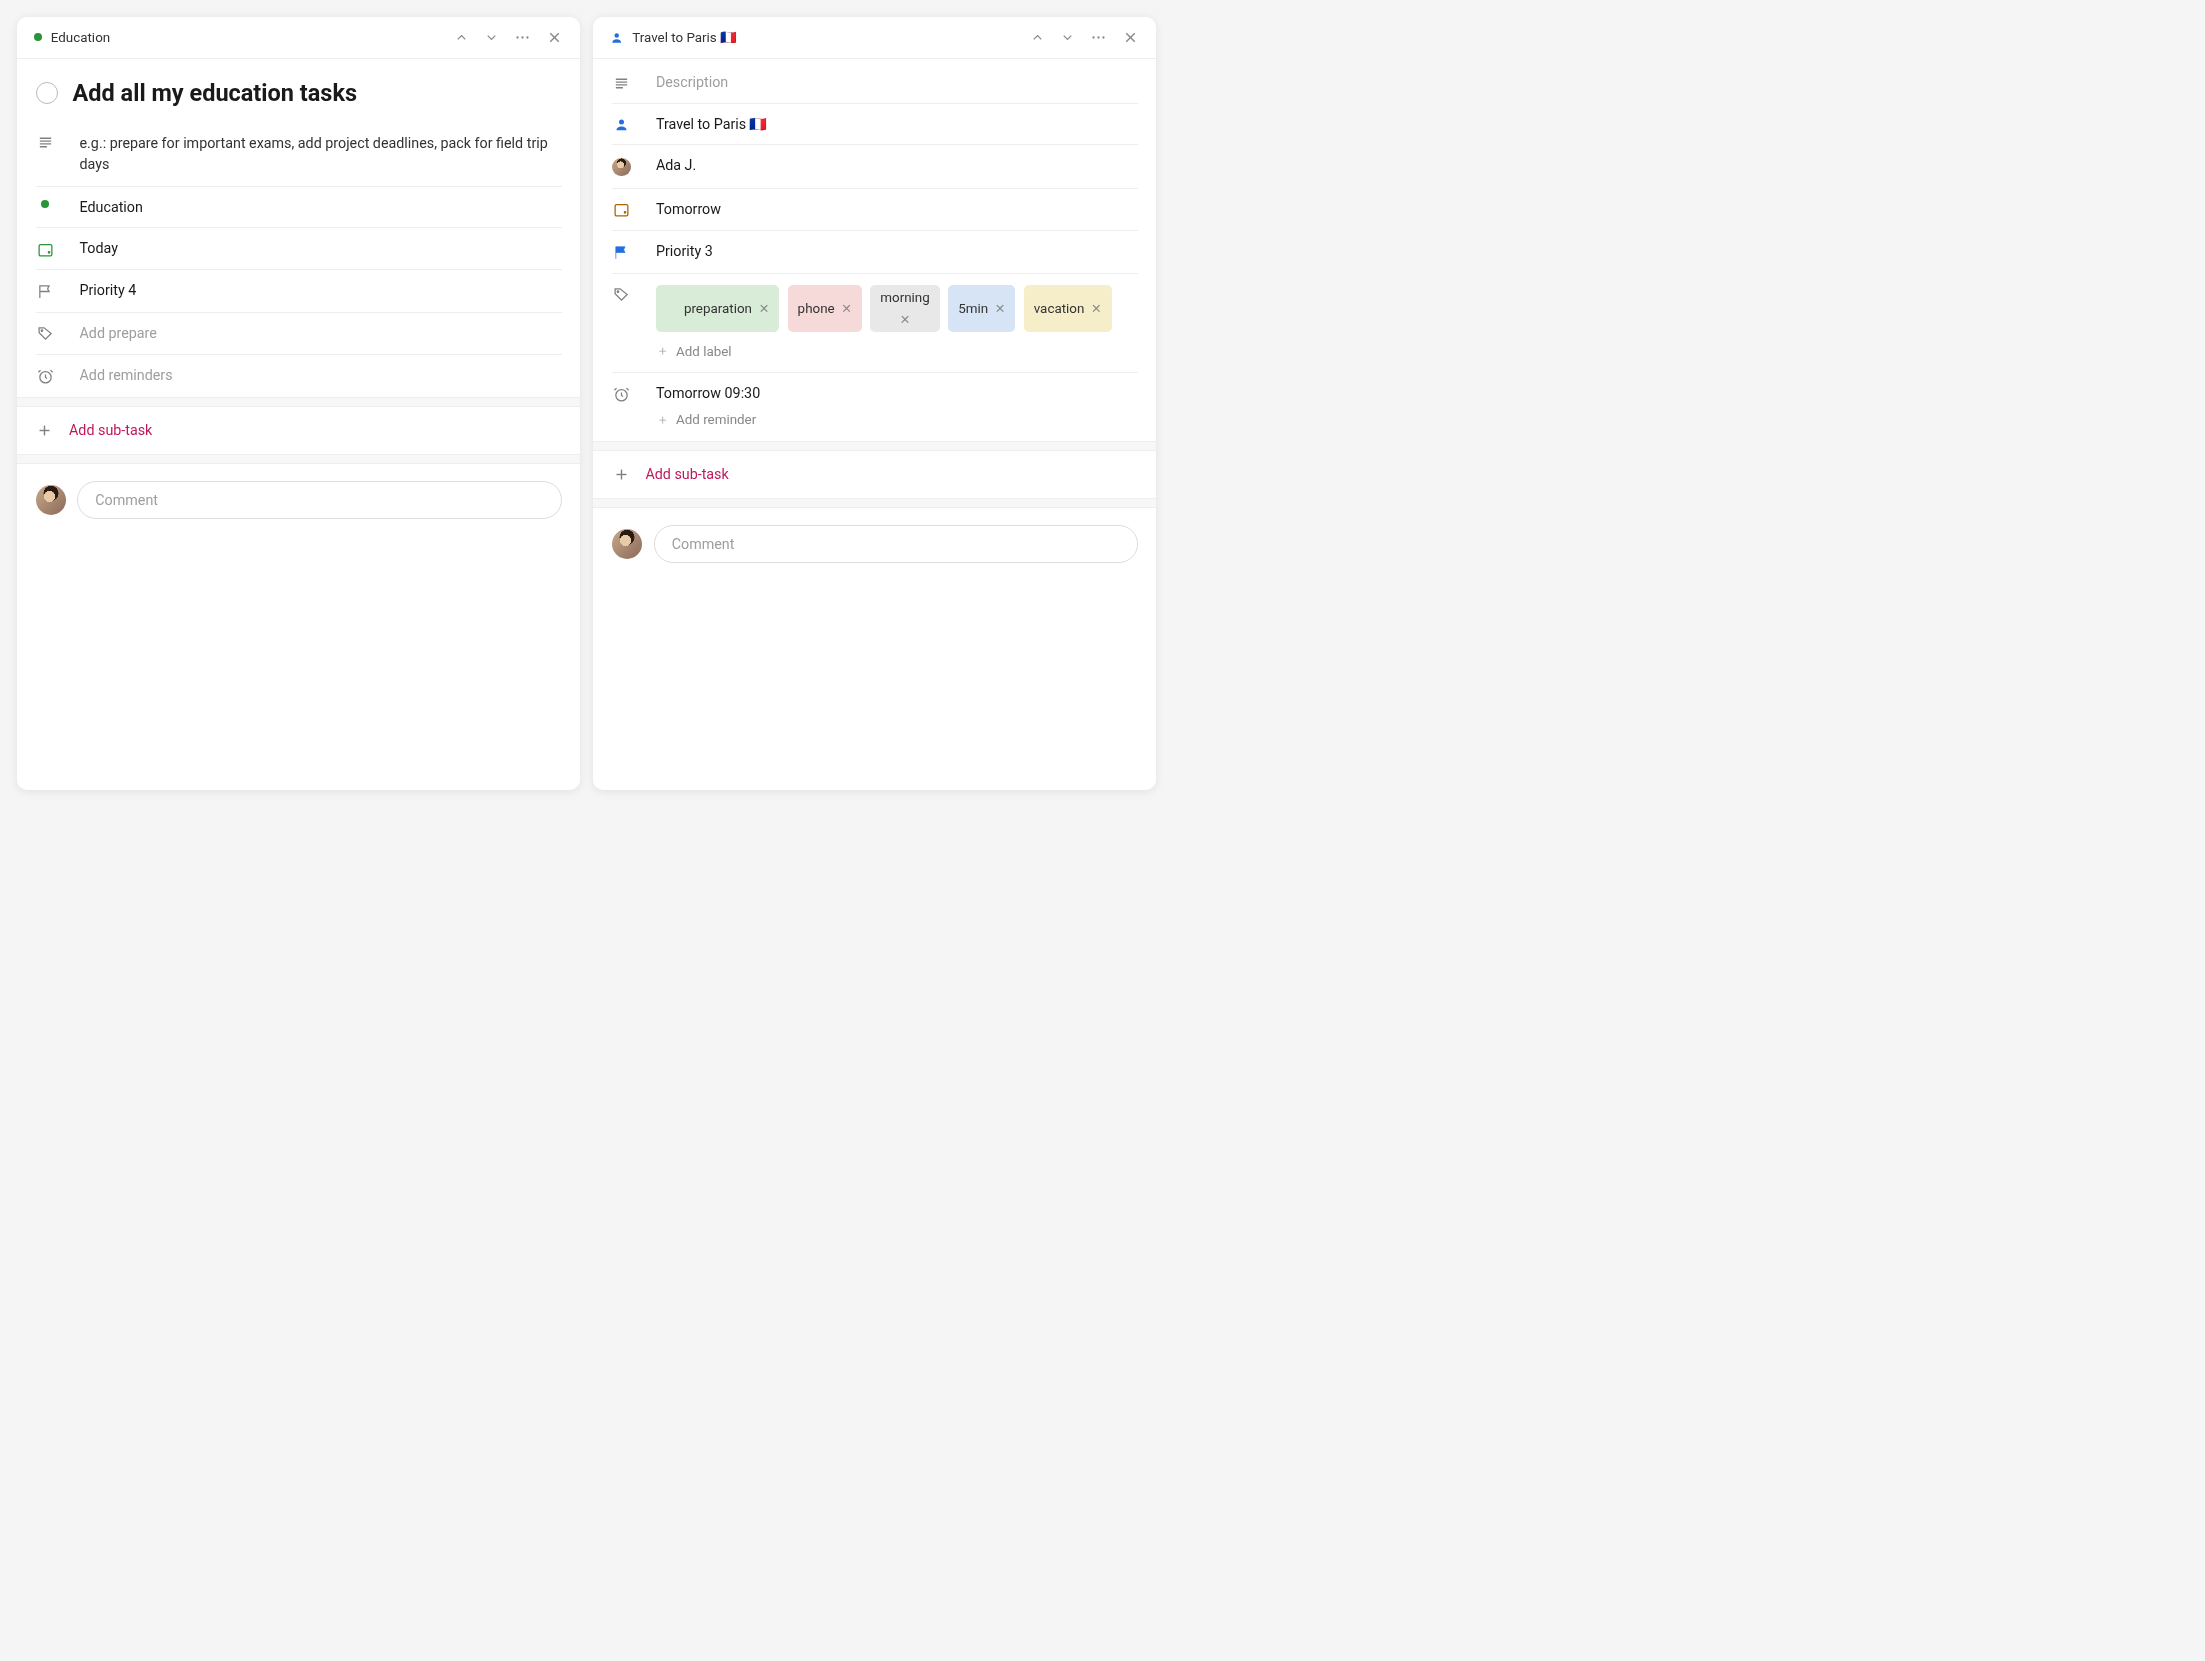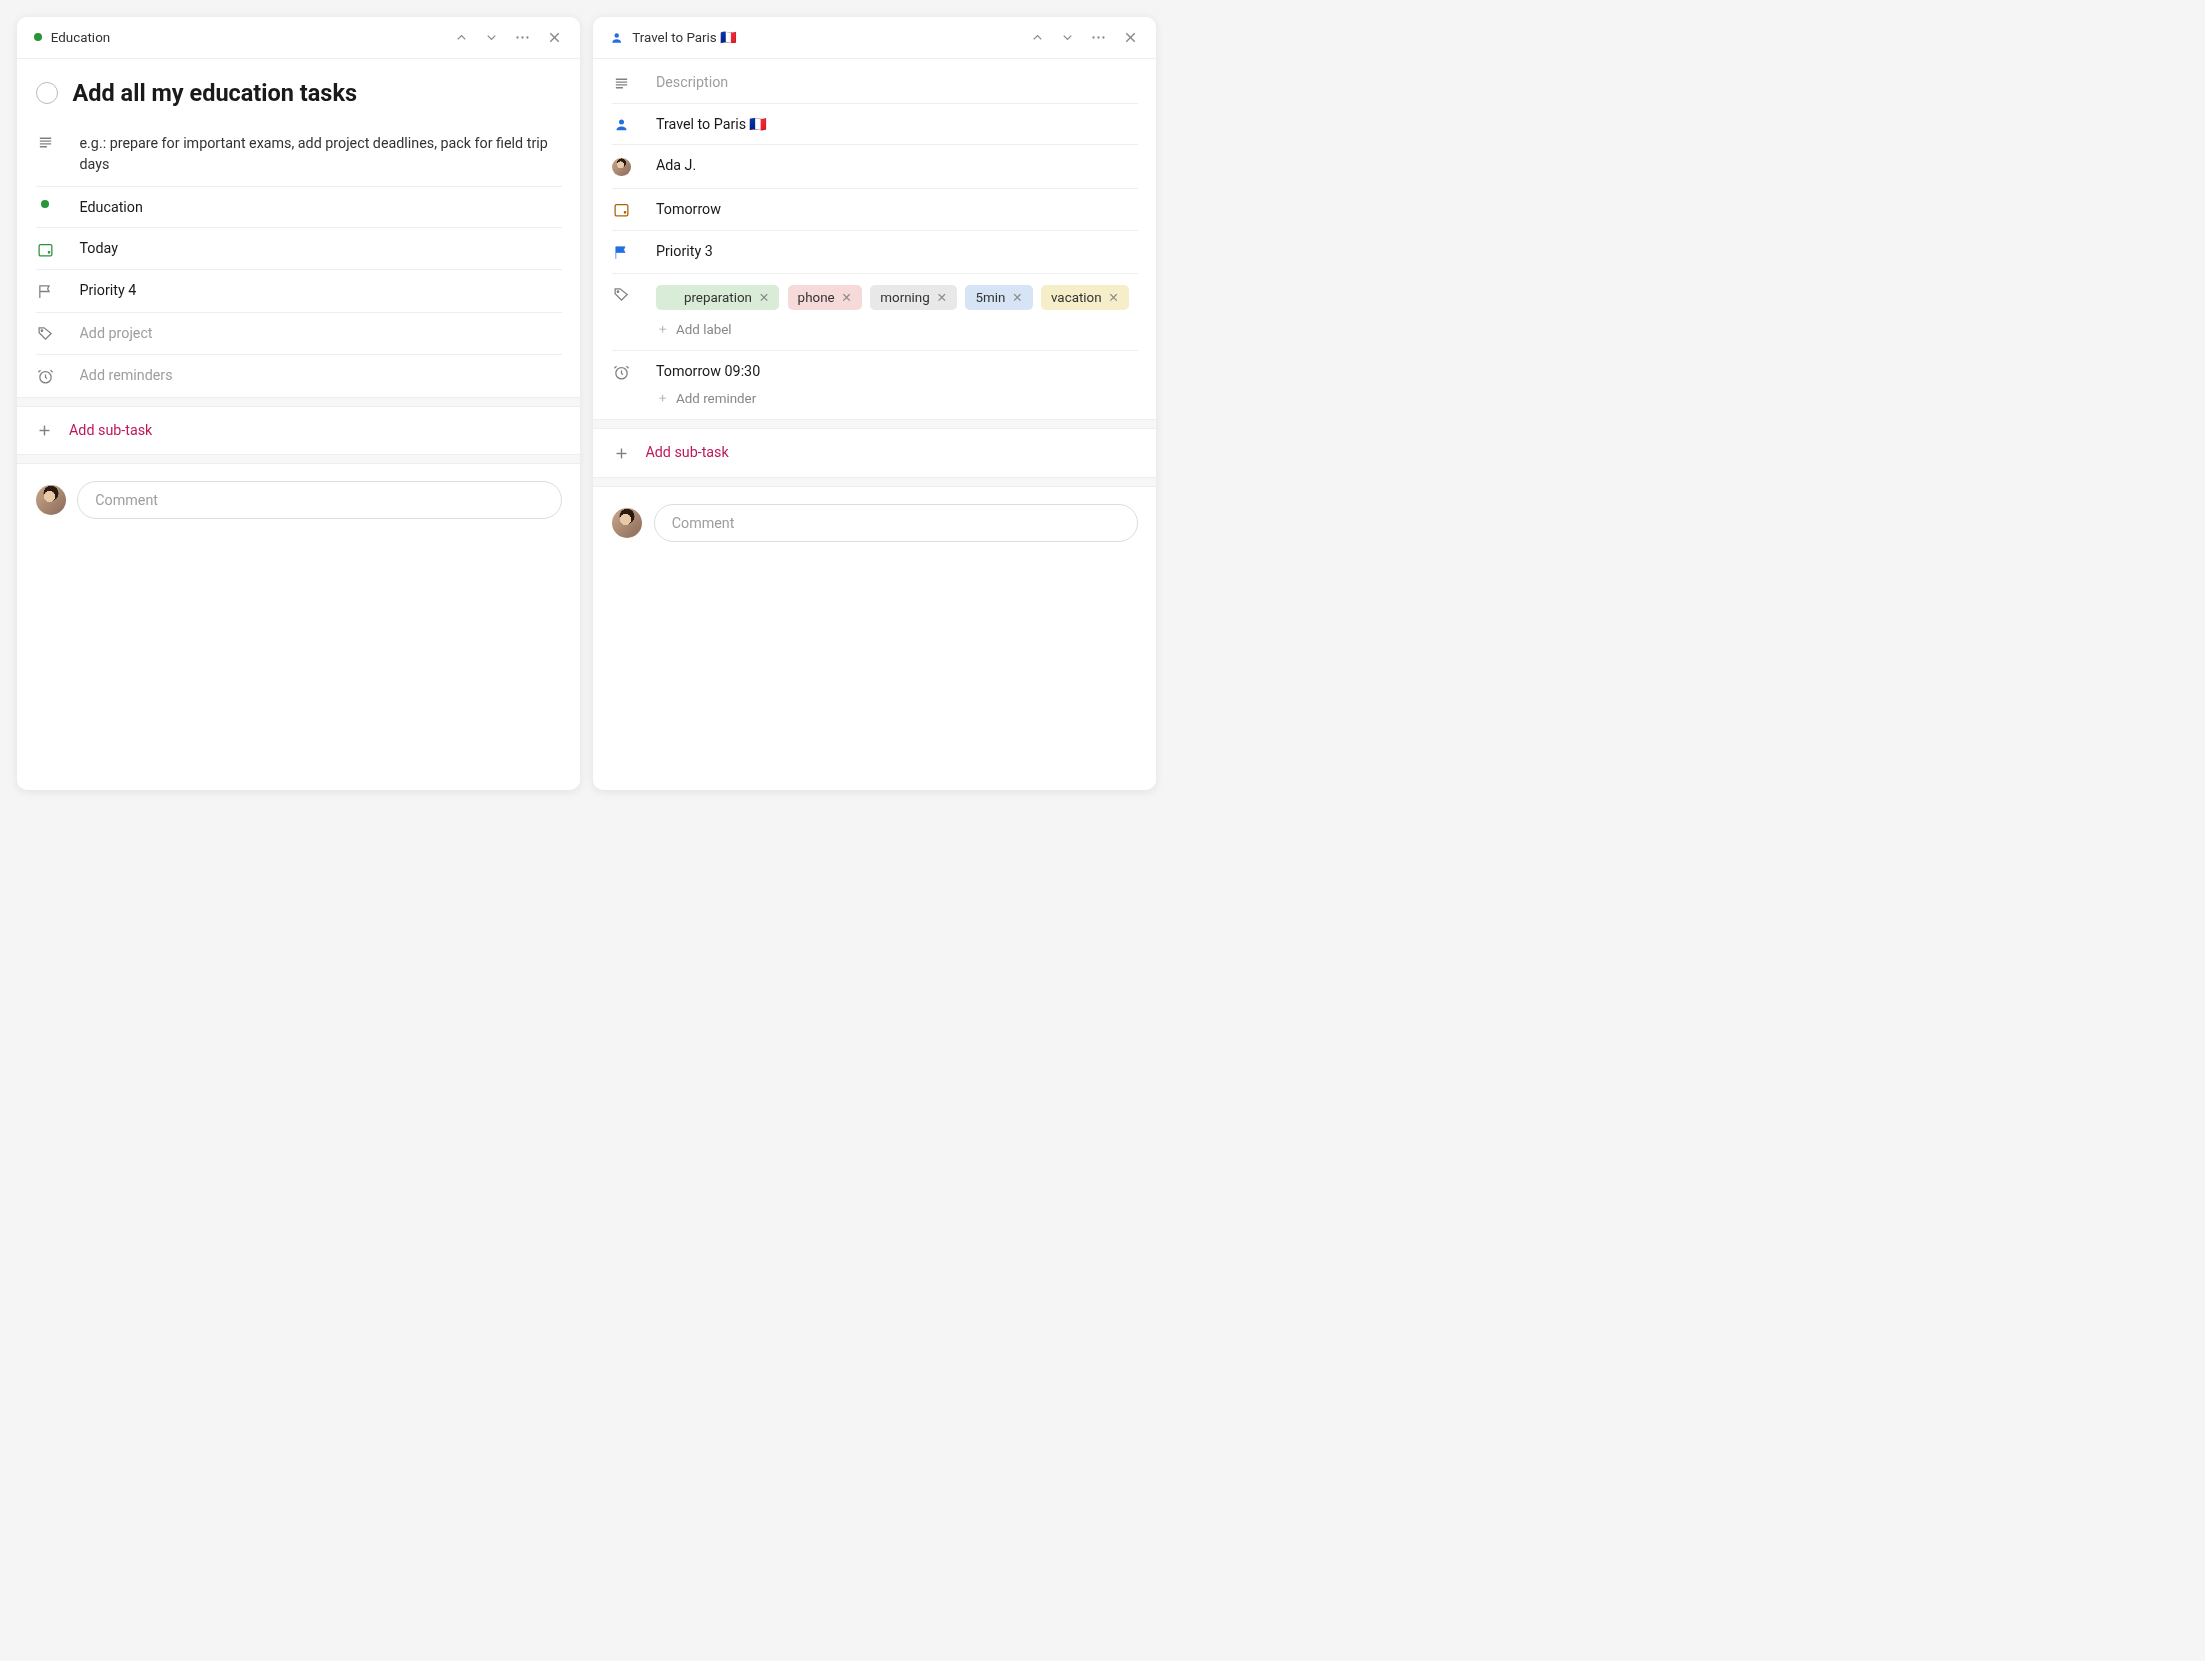--- a/index.html
+++ b/index.html
@@ -117,21 +117,21 @@
       <div class="field-content">Priority 4</div>
     </div>
 
     <div class="field">
       <span class="field-icon">
           <svg width="17" height="17" viewBox="0 0 24 24" fill="none" stroke="currentColor" stroke-width="1.8">
             <path d="M20 12l-8 8-9-9V4h7l10 8z"></path>
             <circle cx="7" cy="8" r="1" fill="currentColor"></circle>
           </svg>
         </span>
-      <div class="field-content placeholder">Add project</div>
+      <div class="field-content placeholder">Add prepare</div>
     </div>
 
     <div class="field">
       <span class="field-icon">
           <svg width="17" height="17" viewBox="0 0 24 24" fill="none" stroke="currentColor" stroke-width="1.8">
             <circle cx="12" cy="13" r="8"></circle>
             <path d="M12 9v4l2 2M5 3L2 6M22 6l-3-3"></path>
           </svg>
         </span>
       <div class="field-content placeholder">Add reminders</div>
@@ -254,21 +254,21 @@
       <div class="field-content">
         <div class="labels-wrap" id="labels-wrap">
             <span class="label-chip" style="background: rgb(216, 236, 216); padding-left: 28px;">
               <span>preparation</span>
               <span class="x">✕</span>
             </span>
             <span class="label-chip" style="background: rgb(246, 218, 218);">
               <span>phone</span>
               <span class="x">✕</span>
             </span>
-            <span class="label-chip" style="background: rgb(232, 232, 232);">
+            <span class="label-chip" style="background: rgb(232, 232, 232); flex-direction: column;">
               <span>morning</span>
               <span class="x">✕</span>
             </span>
             <span class="label-chip" style="background: rgb(214, 228, 245);">
               <span>5min</span>
               <span class="x">✕</span>
             </span>
             <span class="label-chip" style="background: rgb(246, 238, 201);">
               <span>vacation</span>
               <span class="x">✕</span>

